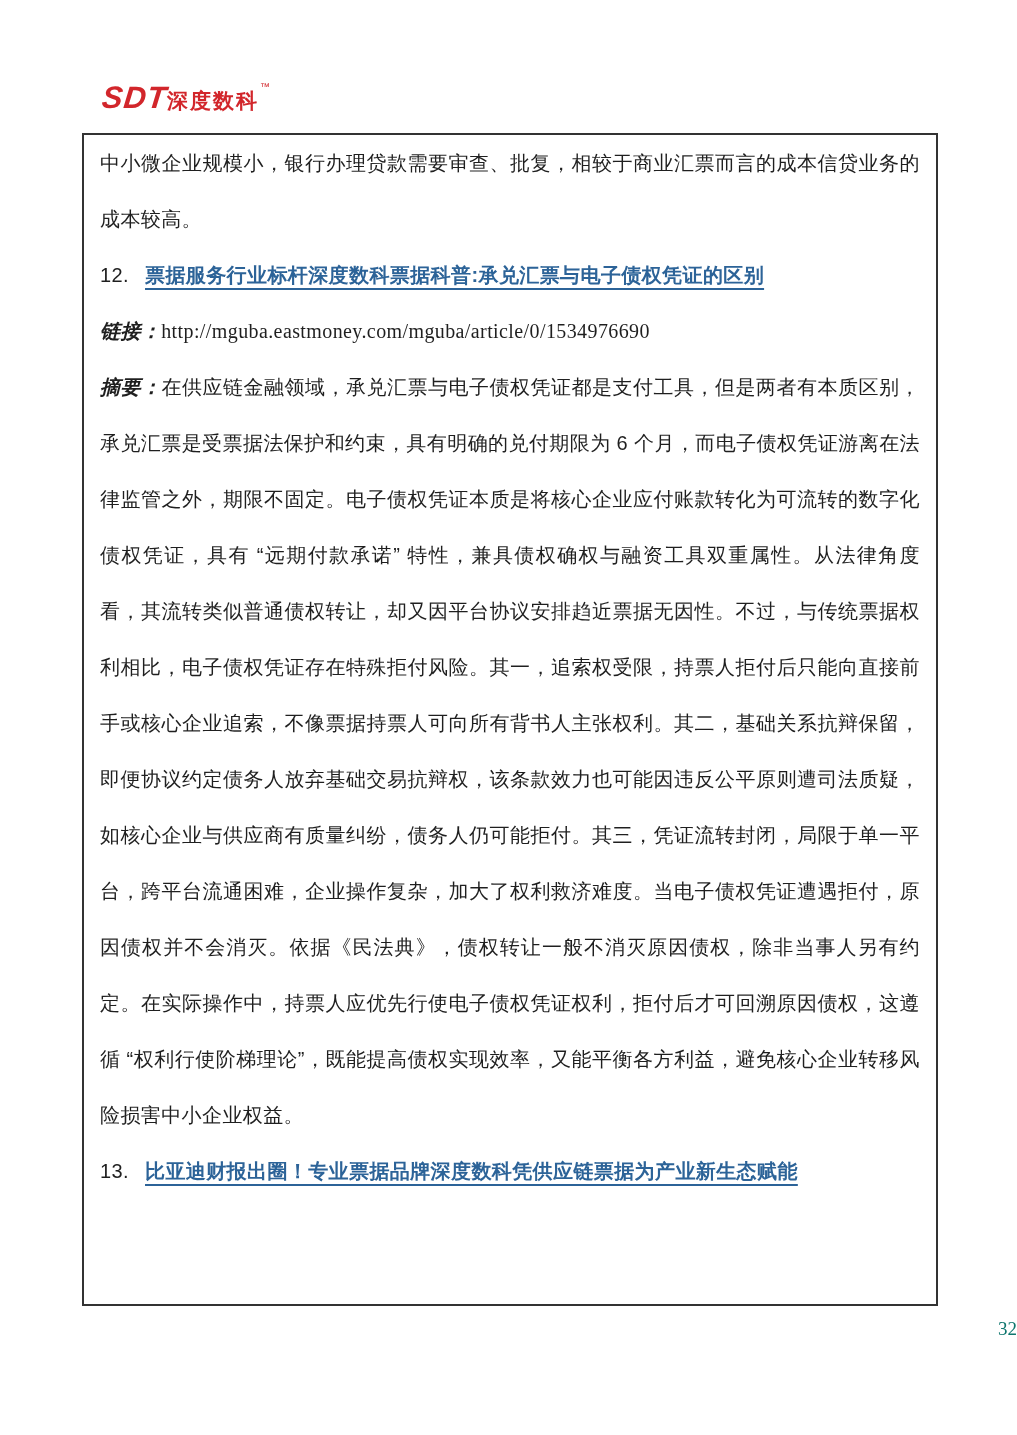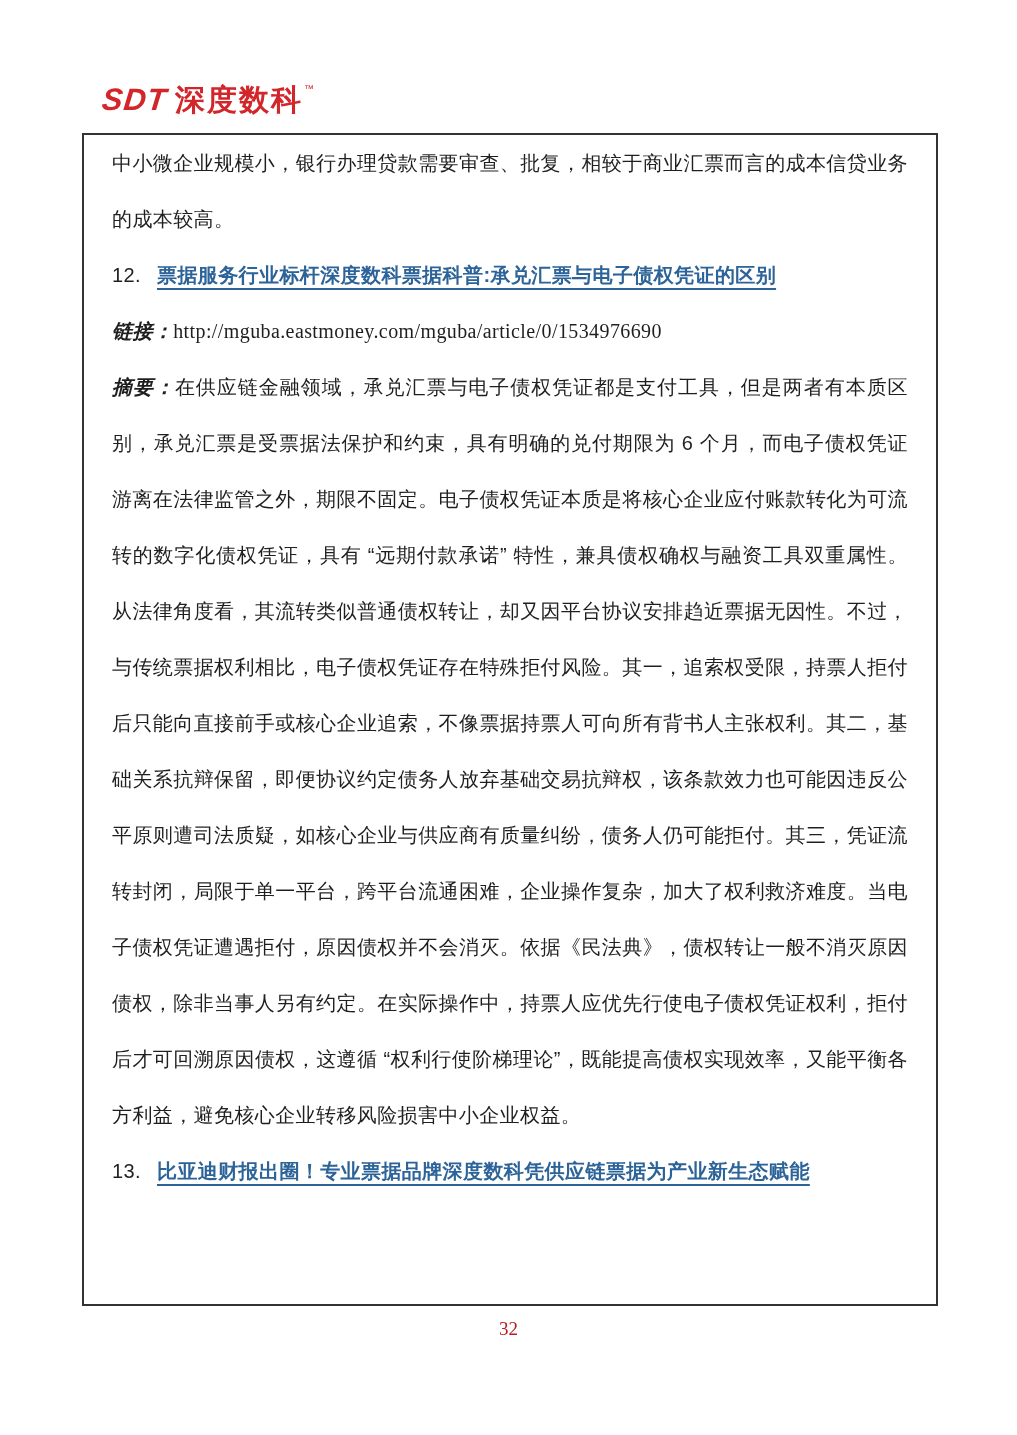--- a/index.html
+++ b/index.html
@@ -24,39 +24,39 @@
   .logo-mark {
     font-weight: 800;
     font-style: italic;
     font-size: 31px;
     letter-spacing: 1px;
     display: inline-block;
     transform: skewX(-6deg);
   }
   .logo-name {
     font-weight: 800;
-    font-size: 30px;
-    margin-left: 8px;
+    font-size: 21px;
+    margin-left: 0;
     letter-spacing: 2px;
   }
   .logo-tm {
     font-size: 10px;
     vertical-align: 18px;
     margin-left: 1px;
   }
 
   
   .doc-box {
     position: absolute;
     left: 82px;
     top: 133px;
     width: 856px;
     height: 1173px;
     border: 2px solid #333333;
-    padding: 0 28px;
+    padding: 0 16px;
     overflow: hidden;
     background: #ffffff;
   }
 
   .para {
     font-size: 20px;
     line-height: 56px;
     text-align: justify;
     letter-spacing: 0.4px;
     color: #1f1f1f;
@@ -76,24 +76,24 @@
   }
 
   .url { font-family: Liberation Serif, serif; }
 
   
   .page-number {
     position: absolute;
     top: 1318px;
     left: 0;
     width: 100%;
-    text-align: center;
+    text-align: right;
     font-family: "Liberation Serif", serif;
     font-size: 19px;
-    color: #b91c1c;
+    color: #0f766e;
   }
 </style>
 </head>
 <body>
 
 <div class="logo">
   <span class="logo-mark">SDT</span><span class="logo-name">深度数科</span><span class="logo-tm">™</span>
 </div>
 
 <div class="doc-box">

